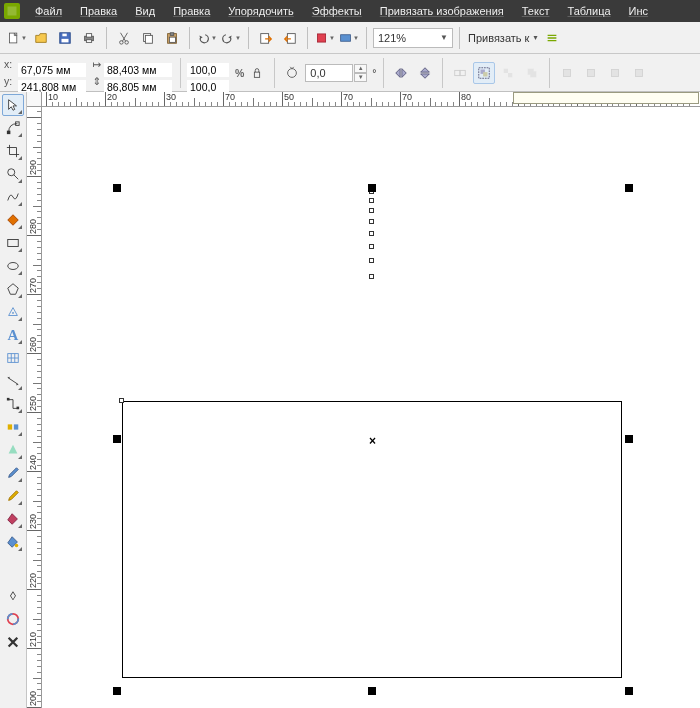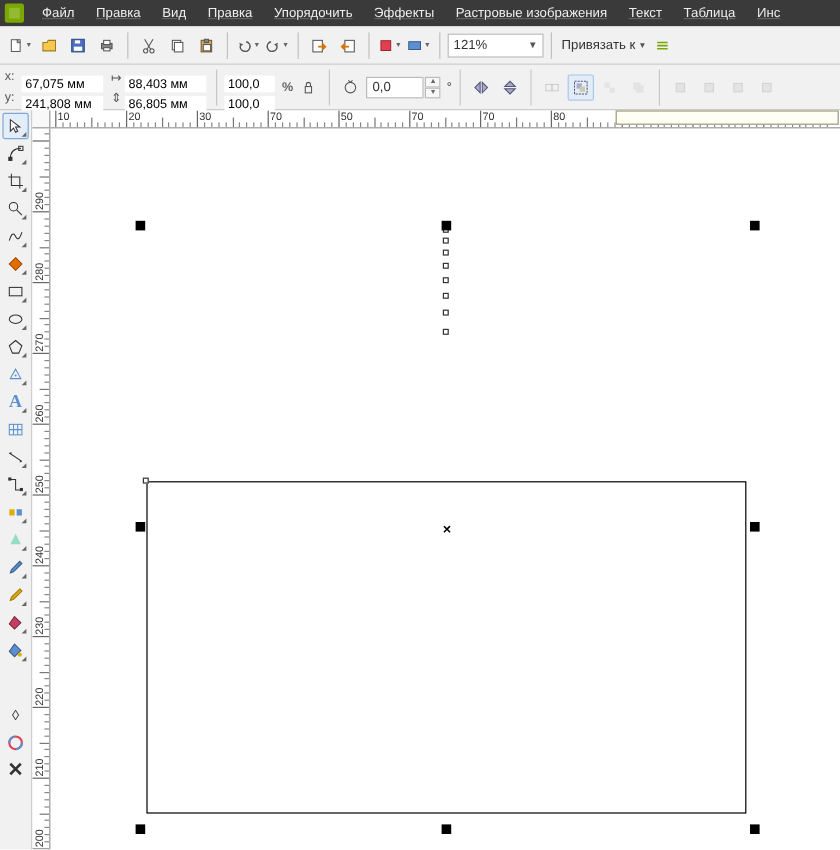--- a/index.html
+++ b/index.html
@@ -307,21 +307,21 @@
     <svg viewBox="0 0 16 16" width="12" height="12">
         <rect x="2" y="2" width="12" height="12" fill="#fff" opacity=".2"></rect>
       </svg>
   </span>
   <span class="item">Файл</span>
   <span class="item">Правка</span>
   <span class="item">Вид</span>
   <span class="item">Правка</span>
   <span class="item">Упорядочить</span>
   <span class="item">Эффекты</span>
-  <span class="item">Растровые изображения</span>
+  <span class="item">Привязать изображения</span>
   <span class="item">Текст</span>
   <span class="item">Таблица</span>
   <span class="item">Инс</span>
 </div>
 
 <div class="toolbar">
   <button class="btn">
     <svg viewBox="0 0 16 16">
         <rect x="3" y="2" width="9" height="12" fill="#fff" stroke="#555"></rect>
         <path d="M9 2 L12 5 L9 5 Z" fill="#ddd" stroke="#555"></path>

